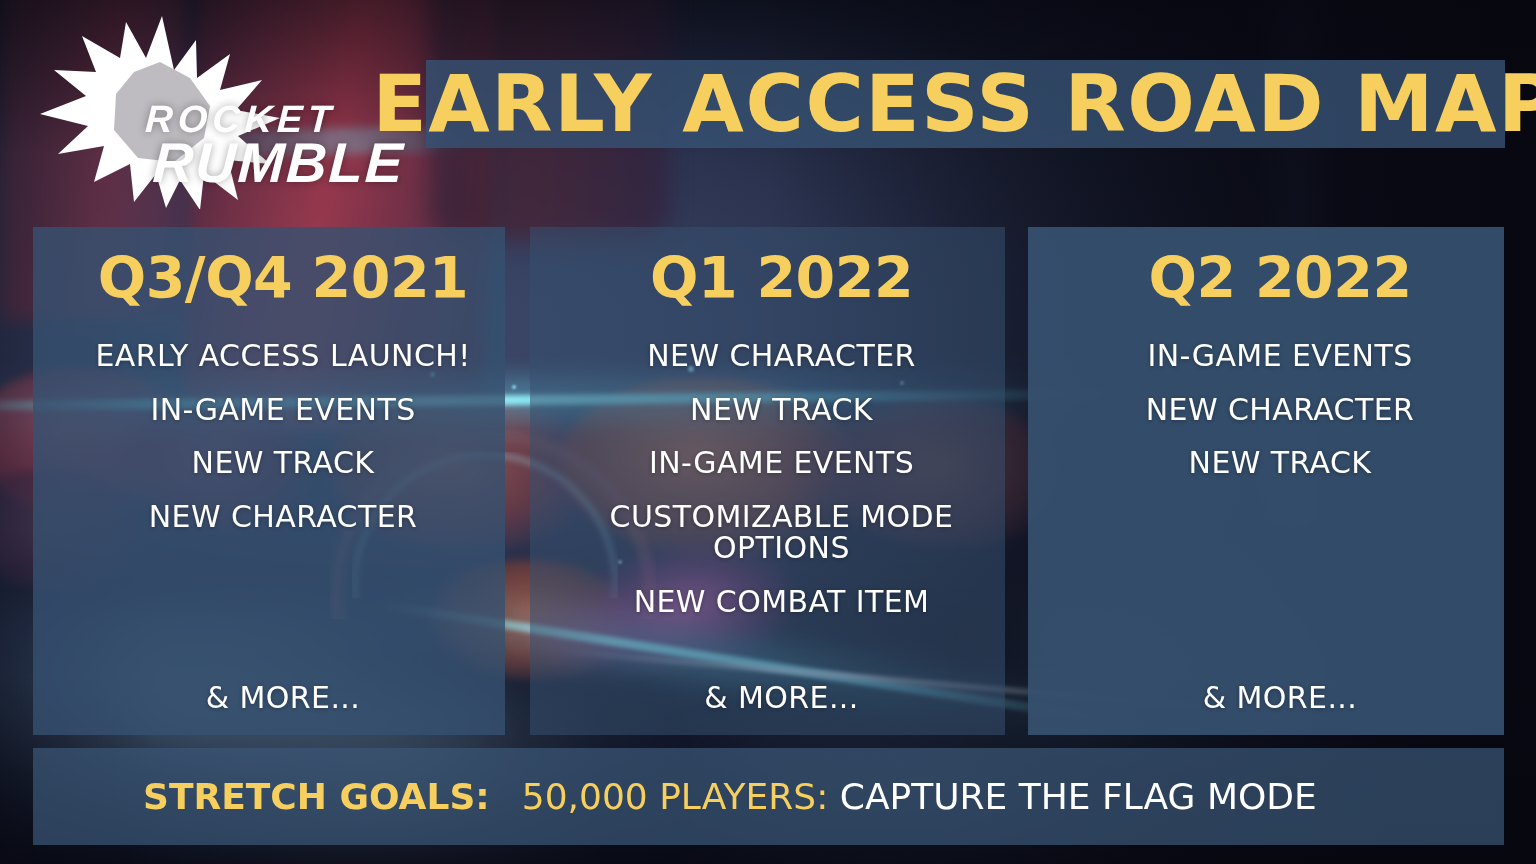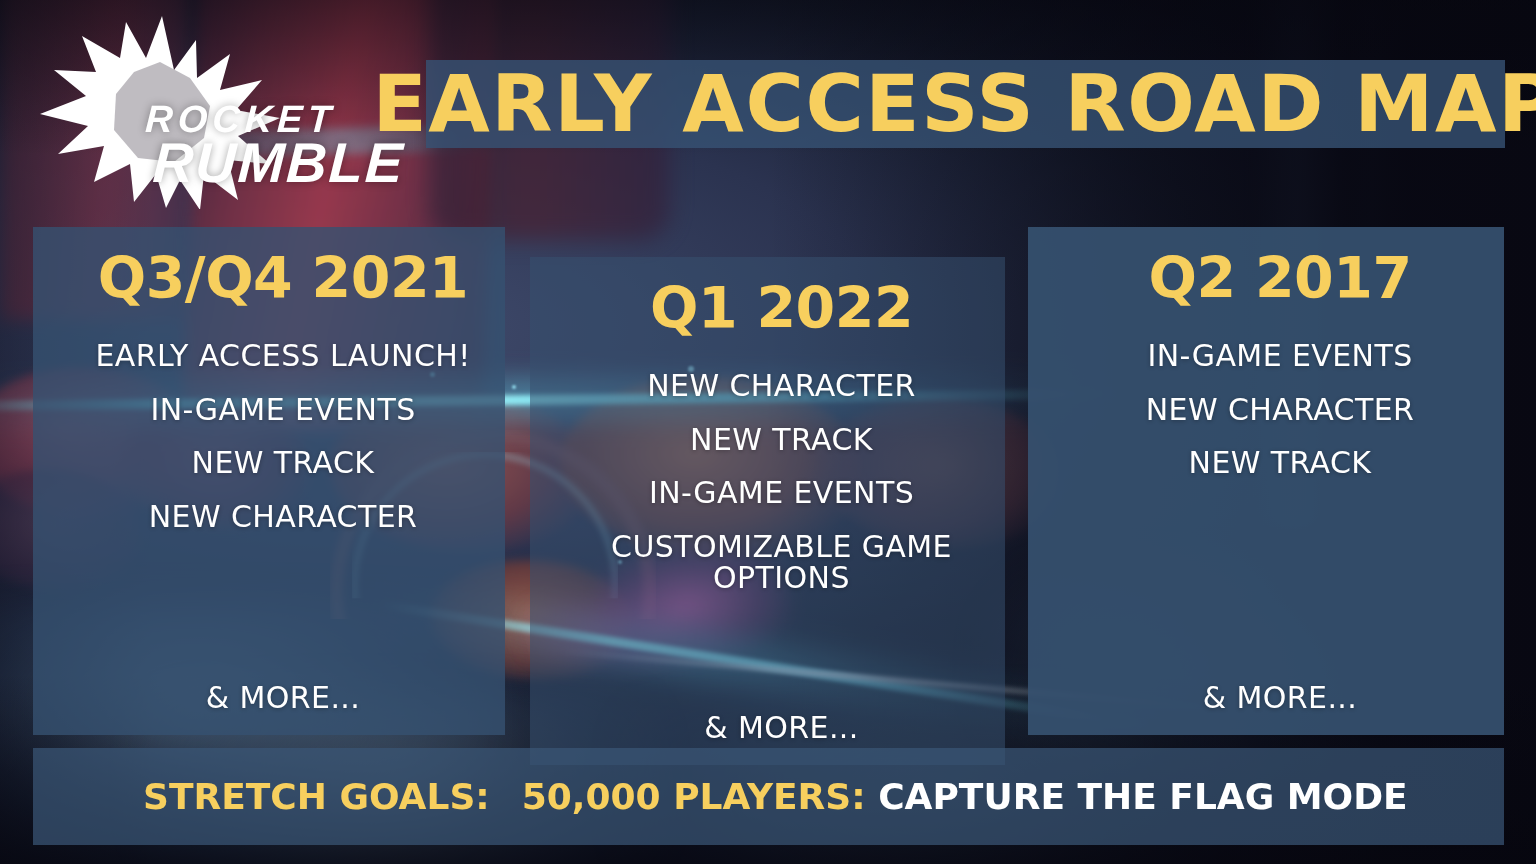--- a/index.html
+++ b/index.html
@@ -159,21 +159,21 @@
   }
 
   
   .panel{
     position:absolute;top:227px;height:508px;
     background:rgba(54,81,112,.80);
     display:flex;flex-direction:column;align-items:center;
     padding-top:18px;box-sizing:border-box;padding-left:28px;
   }
   #panel-0{left:33px;width:472px;}
-  #panel-1{left:530px;width:475px;background:rgba(54,81,112,.55);margin-top:30px;}
+  #panel-1{left:530px;width:475px;background:rgba(54,81,112,.55);}
   #panel-2{left:1028px;width:476px;background:rgba(54,81,112,.92);}
 
   .panel-title{
     font-size:57px;font-weight:700;color:#F7CF5E;letter-spacing:-.5px;
     font-family:"DejaVu Sans","Liberation Sans",sans-serif;
     margin:0 0 18px 0;white-space:nowrap;
   }
   .panel-items{
     display:flex;flex-direction:column;align-items:center;justify-content:flex-start;
     flex:1;width:100%;padding:0 12px 8px;box-sizing:border-box;
@@ -193,21 +193,21 @@
     background:rgba(58,86,118,.72);
     display:flex;align-items:center;
   }
   .stretch-label{
     color:#F7CF5E;font-weight:700;font-size:36px;letter-spacing:0px;
     font-family:"DejaVu Sans","Liberation Sans",sans-serif;
     margin-left:110px;white-space:nowrap;
   }
   .stretch-rows{margin-left:32px;display:flex;flex-direction:column;justify-content:center;}
   .stretch-row{
-    font-size:36px;font-weight:700;white-space:nowrap;line-height:1.22;
+    font-size:36px;font-weight:400;white-space:nowrap;line-height:1.22;
     font-family:"DejaVu Sans","Liberation Sans",sans-serif;
   }
   .sg-gold{color:#F7CF5E;}
   .sg-white{color:#ffffff;}
 </style>
 </head>
 <body>
 
 <div id="stage">
 
@@ -279,27 +279,28 @@
       <div class="panel-item last">&amp; MORE...</div>
     </div>
   </div>
 
   <div class="panel" id="panel-1">
     <div class="panel-title">Q1 2022</div>
     <div class="panel-items">
       <div class="panel-item">NEW CHARACTER</div>
       <div class="panel-item">NEW TRACK</div>
       <div class="panel-item">IN-GAME EVENTS</div>
-      <div class="panel-item">CUSTOMIZABLE GAME OPTIONS</div>
+      <div class="panel-item">CUSTOMIZABLE MODE OPTIONS</div>
+      <div class="panel-item">NEW COMBAT ITEM</div>
       <div class="panel-item last">&amp; MORE...</div>
     </div>
   </div>
 
   <div class="panel" id="panel-2">
-    <div class="panel-title">Q2 2017</div>
+    <div class="panel-title">Q2 2022</div>
     <div class="panel-items">
       <div class="panel-item">IN-GAME EVENTS</div>
       <div class="panel-item">NEW CHARACTER</div>
       <div class="panel-item">NEW TRACK</div>
       <div class="panel-item last">&amp; MORE...</div>
     </div>
   </div>
 
   <div class="stretch">
     <div class="stretch-label">STRETCH GOALS:</div>

